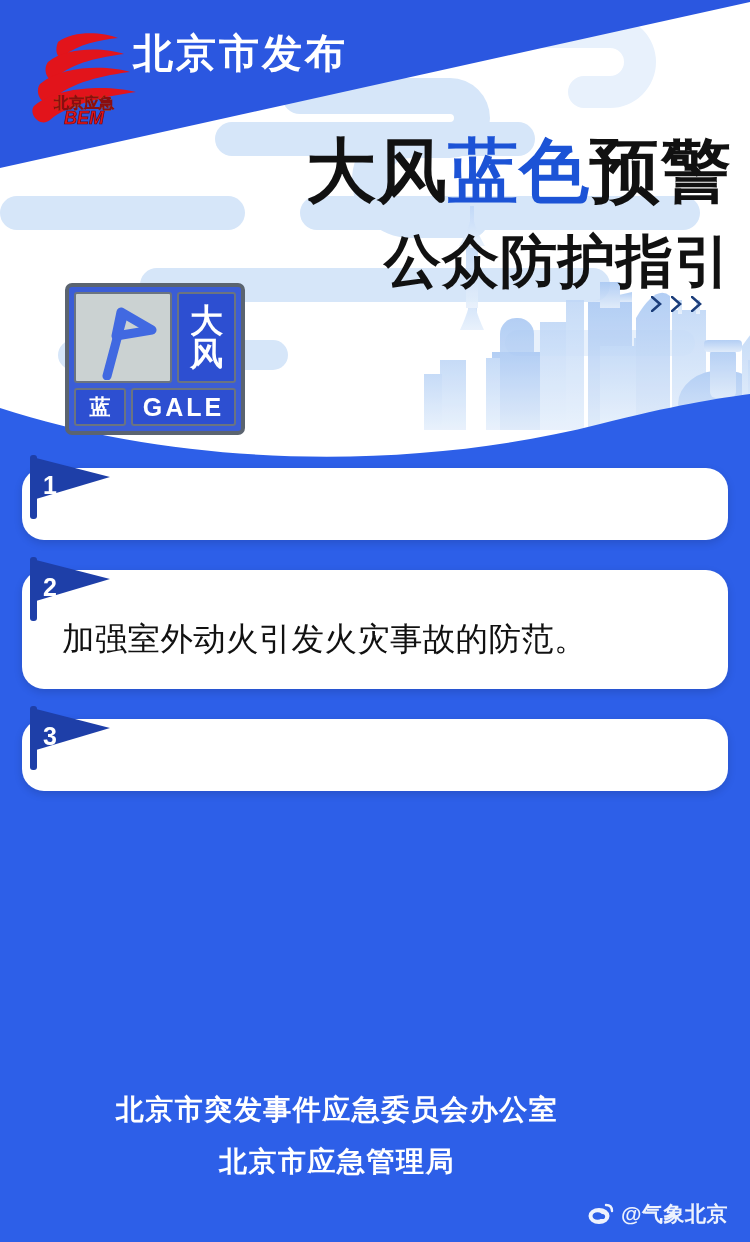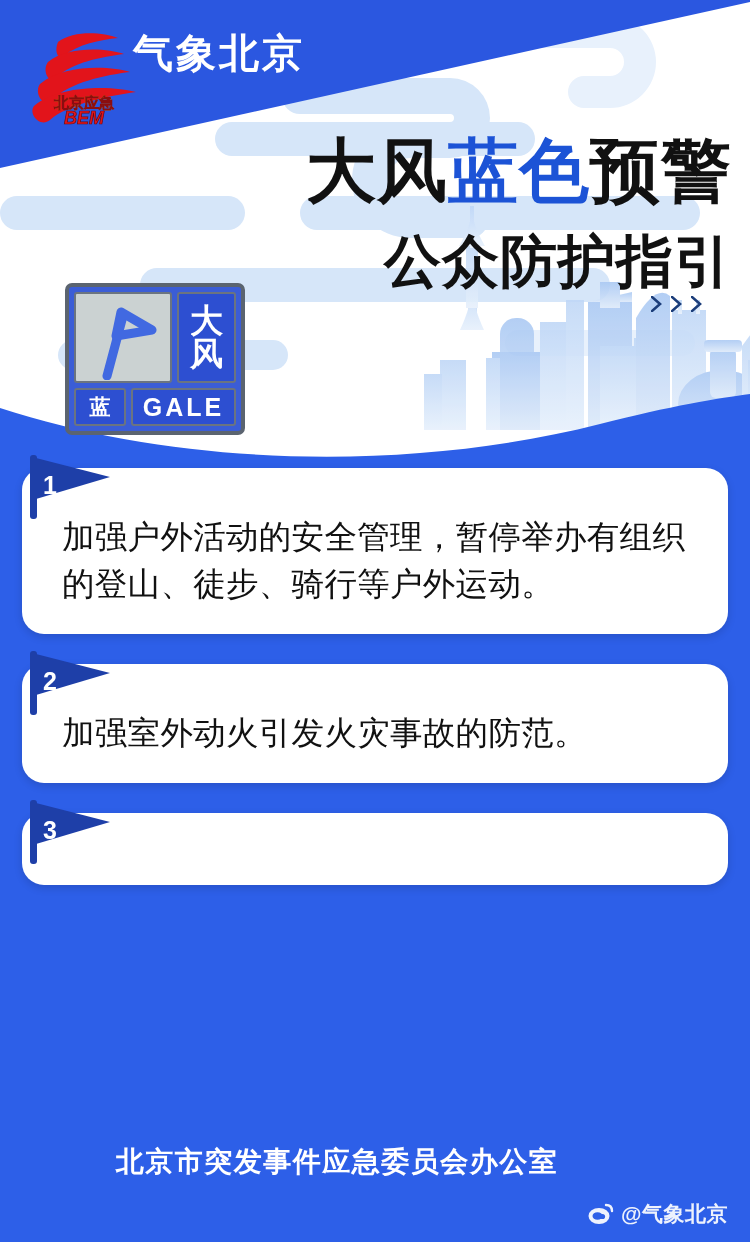--- a/index.html
+++ b/index.html
@@ -382,21 +382,21 @@
         <path d="M36 20 C52 8, 80 10, 96 16 C78 18, 56 22, 42 34 C36 38, 32 30, 36 20 Z"></path>
         <path d="M26 40 C46 24, 84 26, 102 32 C80 35, 50 40, 34 56 C26 62, 20 48, 26 40 Z"></path>
         <path d="M18 62 C42 42, 88 44, 108 50 C84 53, 48 60, 30 78 C20 86, 12 70, 18 62 Z"></path>
         <path d="M12 84 C38 62, 92 64, 114 70 C86 74, 46 82, 28 98 C18 106, 6 92, 12 84 Z"></path>
       </g>
       <text x="62" y="86" font-family="'Liberation Sans',sans-serif" font-size="15" font-weight="bold" fill="#FFD400" text-anchor="middle" stroke="#8A0D10" stroke-width="0.6">北京应急</text>
       <text x="62" y="102" font-family="'Liberation Sans',sans-serif" font-size="18" font-weight="bold" fill="#E2141B" text-anchor="middle" stroke="#6A0A0D" stroke-width="0.7" font-style="italic">BEM</text>
     </svg>
   </div>
 
-  <div class="brand-title">气象北京</div>
+  <div class="brand-title">北京市发布</div>
 
   <div class="headline">
     <span>大风</span><span class="accent">蓝色</span><span>预警</span>
   </div>
   <div class="subheadline">公众防护指引</div>
 
   <div class="chevrons">
     <svg class="chev" viewBox="0 0 11 16">
       <path d="M1 1 L9 8 L1 15" fill="none" stroke="#1B3D7A" stroke-width="2.6" stroke-linecap="square"></path>
     </svg>
@@ -428,21 +428,20 @@
   </div>
 
   <div class="cards">
 
     <div class="card">
       <svg class="card-flag" viewBox="0 0 86 64">
         <rect x="0" y="0" width="7" height="64" rx="3" fill="#1E3FA8"></rect>
         <polygon points="6,3 80,22 6,44" fill="#1E3FA8"></polygon>
       </svg>
       <div class="card-num">1</div>
-      <div class="card-text">加强户外活动的安全管理，暂停举办有组织的登山、徒步、骑行等户外运动。</div>
     </div>
 
     <div class="card">
       <svg class="card-flag" viewBox="0 0 86 64">
         <rect x="0" y="0" width="7" height="64" rx="3" fill="#1E3FA8"></rect>
         <polygon points="6,3 80,22 6,44" fill="#1E3FA8"></polygon>
       </svg>
       <div class="card-num">2</div>
       <div class="card-text">加强室外动火引发火灾事故的防范。</div>
     </div>
@@ -452,20 +451,21 @@
         <rect x="0" y="0" width="7" height="64" rx="3" fill="#1E3FA8"></rect>
         <polygon points="6,3 80,22 6,44" fill="#1E3FA8"></polygon>
       </svg>
       <div class="card-num">3</div>
     </div>
 
   </div>
 
   <div class="footer">
     <div class="footer-line">北京市突发事件应急委员会办公室</div>
+    <div class="footer-line">北京市应急管理局</div>
   </div>
 
   <div class="weibo">
     <svg width="26" height="22" viewBox="0 0 26 22">
       <ellipse cx="11" cy="13" rx="10.5" ry="8" fill="#ffffff"></ellipse>
       <ellipse cx="9.5" cy="13" rx="5" ry="3.8" fill="#2D5FE8"></ellipse>
       <circle cx="14.5" cy="13.5" r="2.6" fill="#2D5FE8"></circle>
       <path d="M18 2 q6 0 6 6" fill="none" stroke="#ffffff" stroke-width="2.4" stroke-linecap="round"></path>
     </svg>
     <span class="weibo-text">@气象北京</span>

